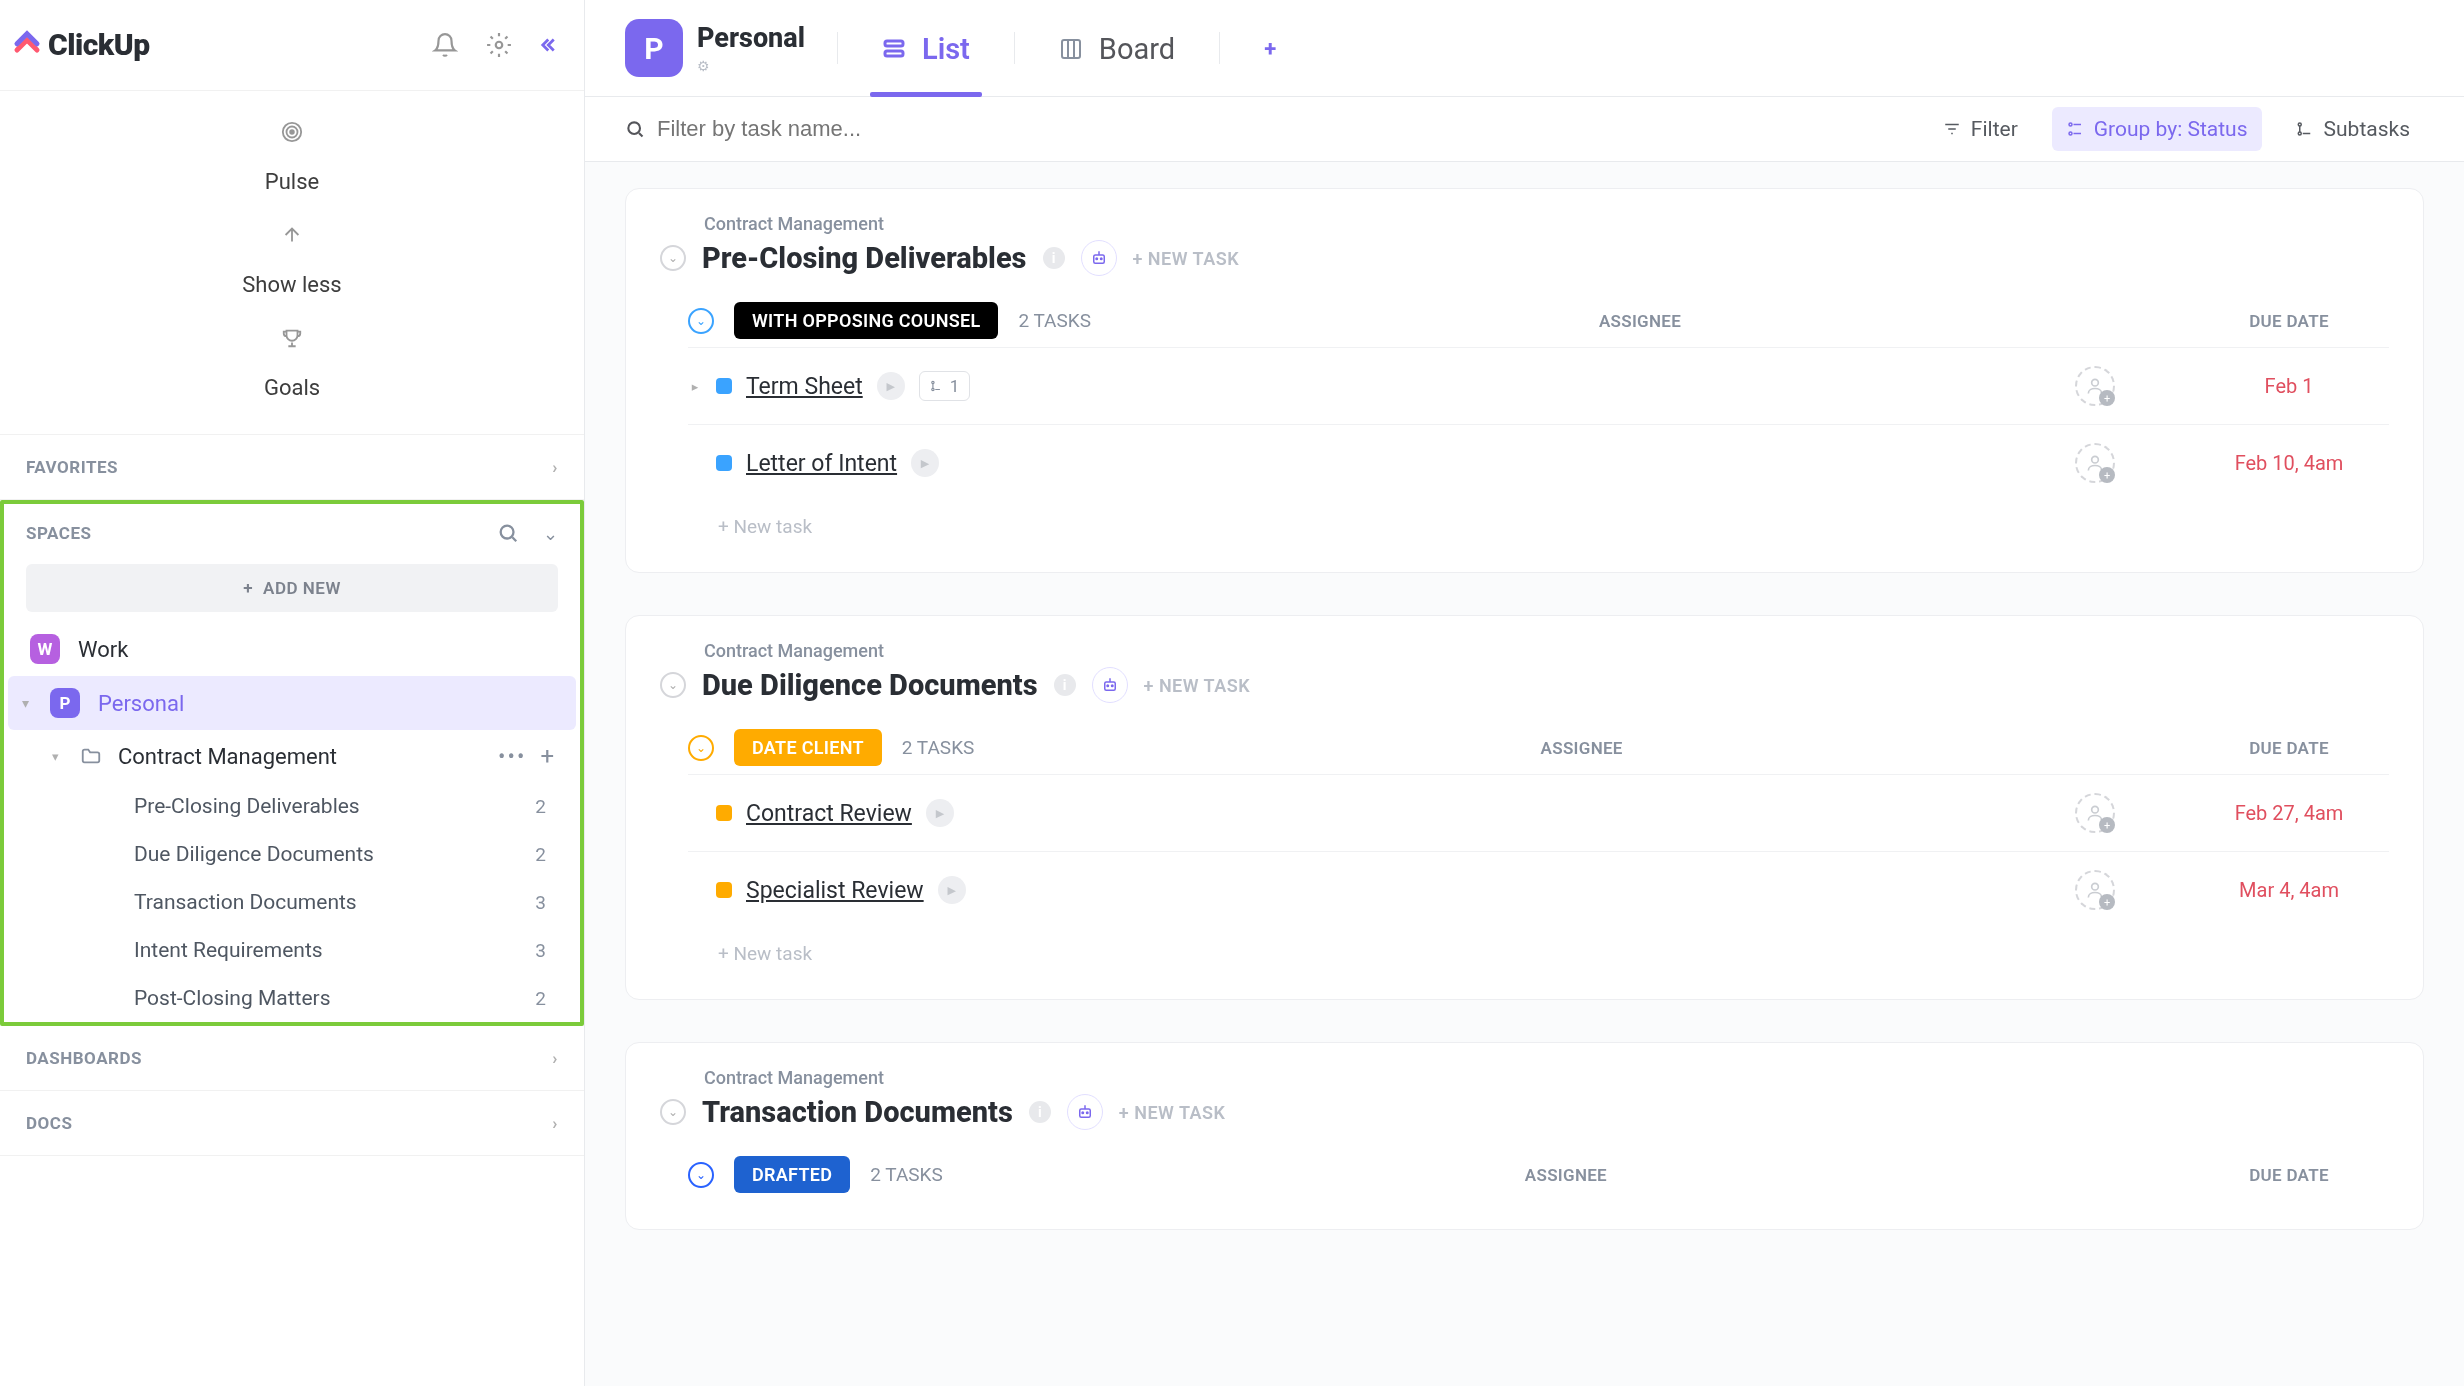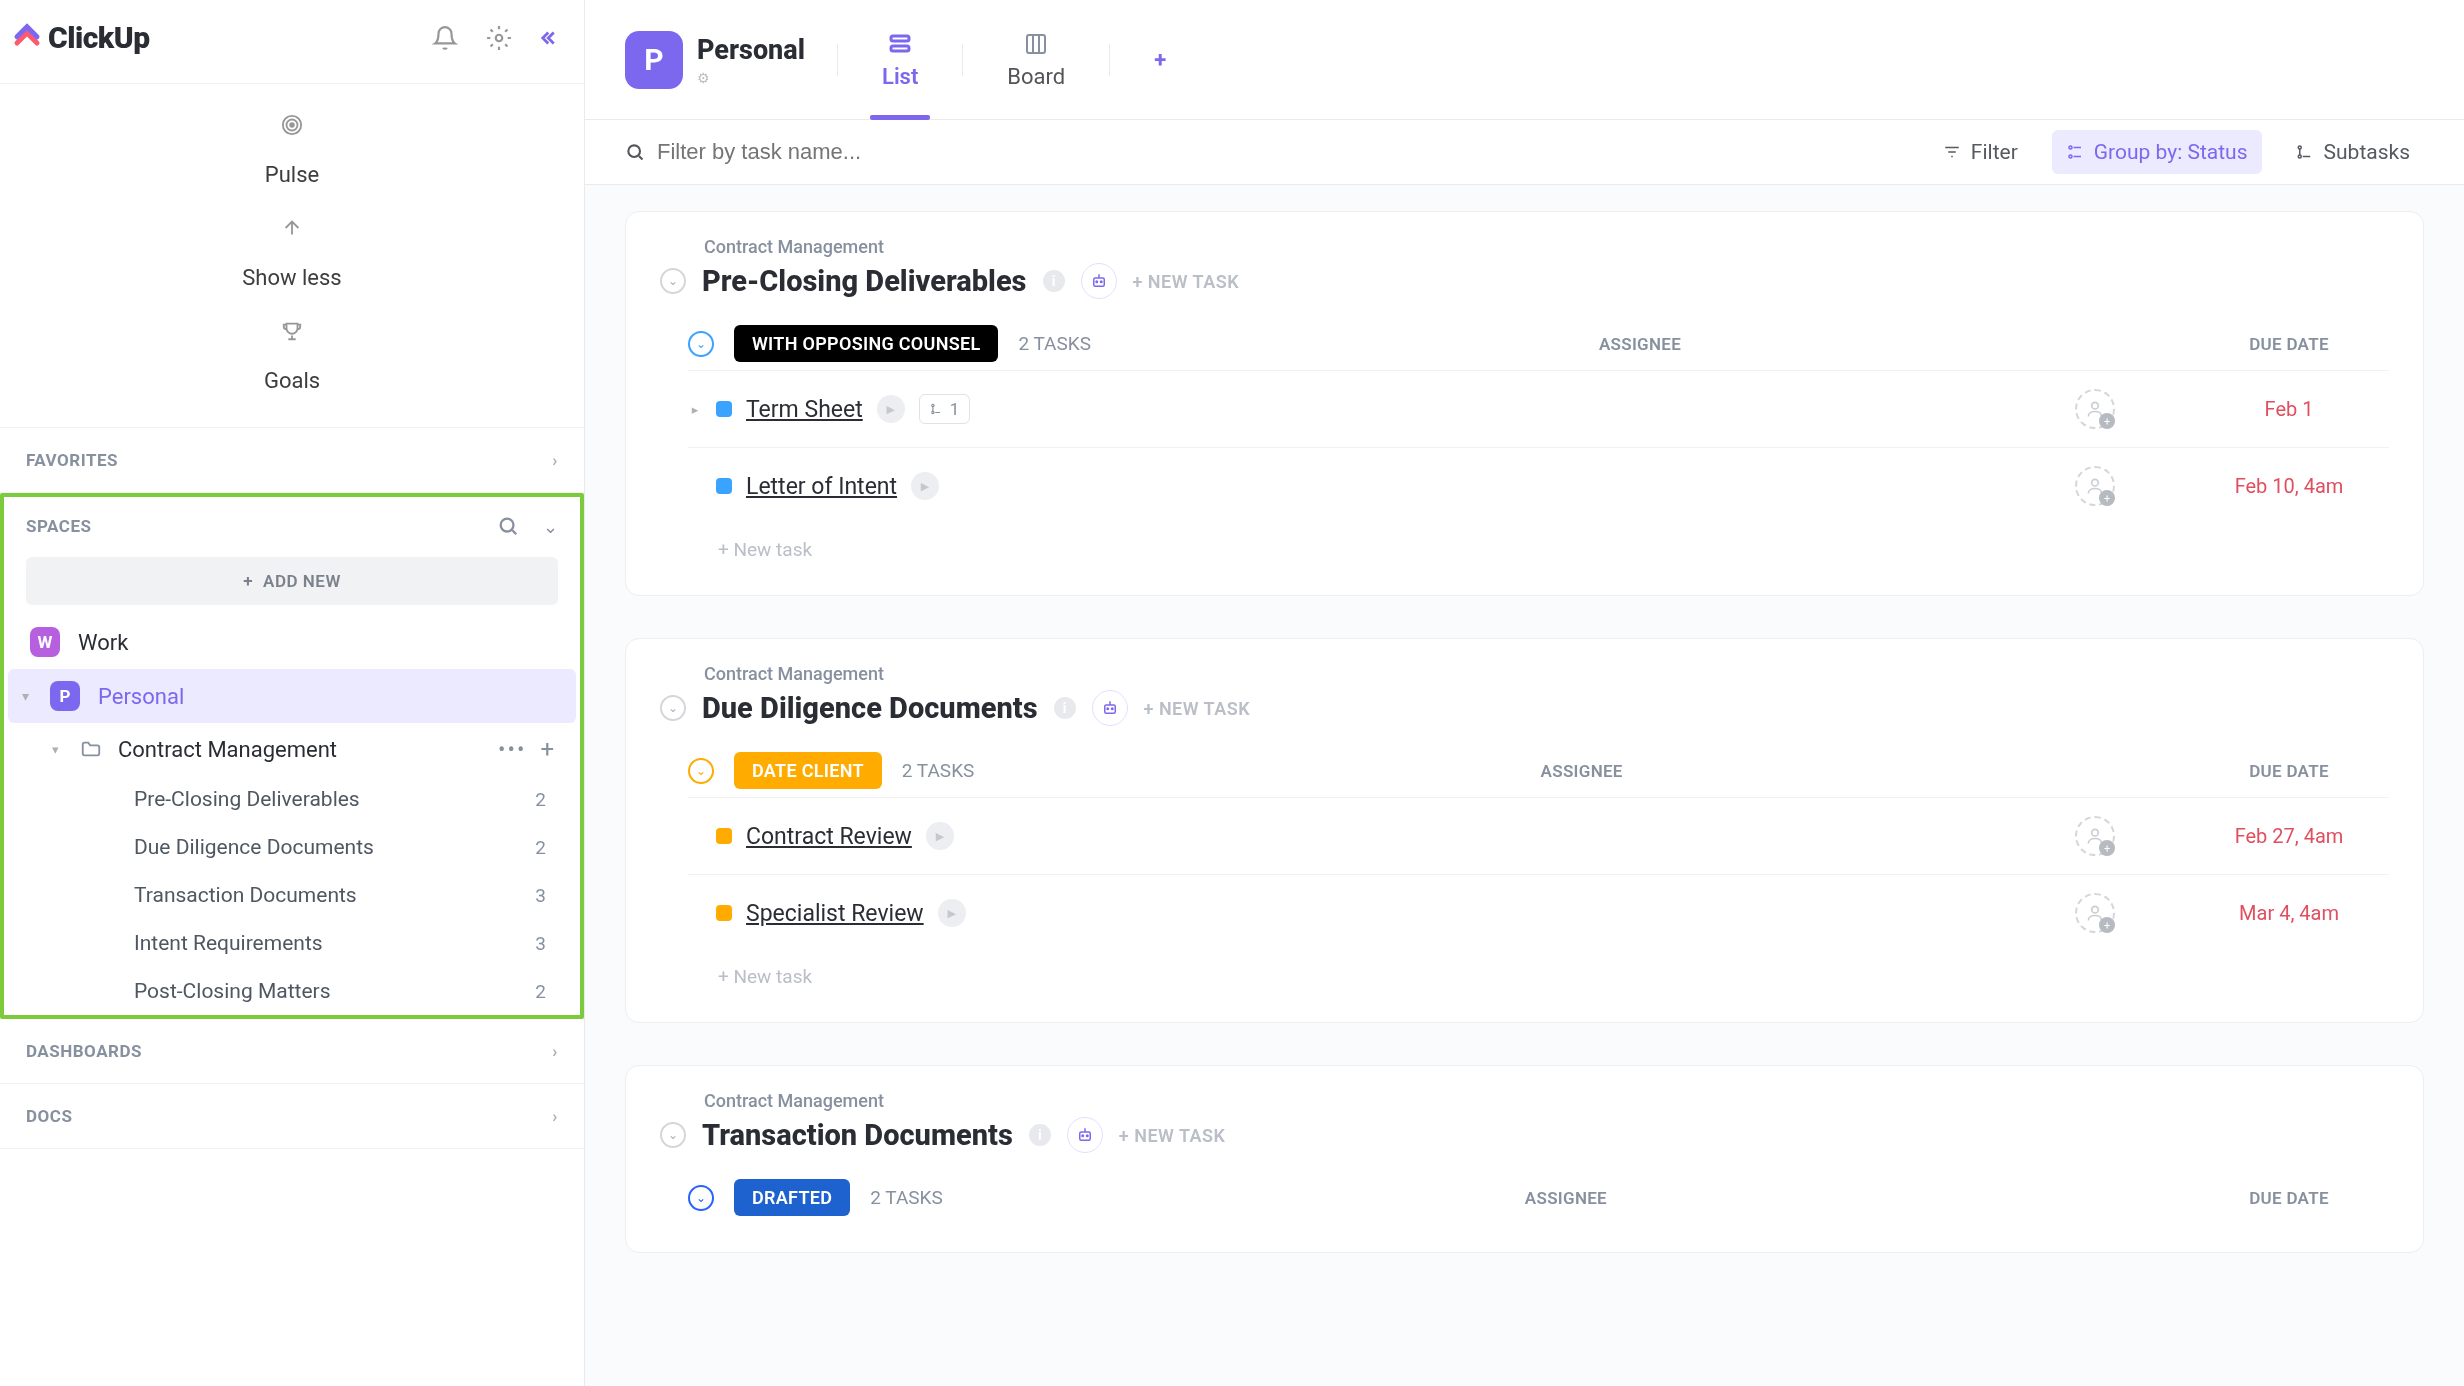--- a/index.html
+++ b/index.html
@@ -1,21 +1,21 @@
 <!DOCTYPE html>
 <html><head>
 <meta charset="utf-8">
 <style>
 * { box-sizing: border-box; margin: 0; padding: 0; }
 body { font-family: -apple-system, BlinkMacSystemFont, "Segoe UI", Roboto, sans-serif; font-size: 14px; color: #2a2e34; background: #fff; overflow: hidden; }
 .app { display: flex; height: 100vh; width: 2464px; transform-origin: top left; }
 
 
 .sidebar { width: 585px; border-right: 1px solid #e8eaed; display: flex; flex-direction: column; background: #fff; }
-.sb-top { display: flex; align-items: center; justify-content: space-between; padding: 20px 22px 28px 12px; border-bottom: 1px solid #f1f1f1; }
+.sb-top { display: flex; align-items: center; justify-content: space-between; padding: 20px 22px 28px 12px; border-bottom: 1px solid #f1f1f1; margin-top: 7px; }
 .logo { display: flex; align-items: center; gap: 6px; font-weight: 900; font-size: 30px; letter-spacing: -0.5px; }
 .logo-mark { width: 30px; height: 30px; }
 .sb-top-icons { display: flex; gap: 28px; align-items: center; color: #979797; }
 .sb-nav { padding: 14px 0 20px; border-bottom: 1px solid #f1f1f1;}
 .sb-nav-item { display: flex; align-items: center; gap: 24px; padding: 14px 30px; font-size: 22px; color: #3d3d3d; cursor: pointer; flex-direction: column; }
 .nav-icon { width: 26px; height: 26px; color: #979797; display: flex; align-items: center; justify-content: center;}
 
 .sb-section { border-bottom: 1px solid #f1f1f1;}
 .sb-section-hd { display: flex; align-items: center; justify-content: space-between; padding: 22px 26px; color: #87909e; font-size: 17px; font-weight: 700; letter-spacing: 0.5px; cursor: pointer; }
 .sb-section-hd .chev { color: #b0b0b0; }
@@ -44,21 +44,21 @@
 .list-row .count { color: #87909e; font-size: 19px;}
 
 
 .main { flex: 1; display: flex; flex-direction: column; background: #fff; }
 .topbar { display: flex; align-items: center; padding: 12px 40px; border-bottom: 1px solid #e8eaed; gap: 22px;}
 .tb-space { display: flex; align-items: center; gap: 14px;}
 .tb-badge { width: 58px; height: 58px; border-radius: 14px; background: #7b68ee; color: #fff; font-size: 30px; font-weight: 700; display:flex; align-items:center; justify-content:center;}
 .tb-title { font-size: 27px; font-weight: 800; color: #2a2e34;}
 .tb-gear { color: #b9bec7; font-size: 14px; margin-top: 4px;}
 .vsep { width: 1px; height: 32px; background: #e8eaed; margin: 0 10px;}
-.view-tab { display: flex; align-items: center; gap: 8px; font-size: 22px; color: #54555a; padding: 20px 12px 18px; cursor: pointer; position: relative; flex-direction: column;}
+.view-tab { display: flex; align-items: center; gap: 16px; font-size: 29px; color: #54555a; padding: 20px 12px 18px; cursor: pointer; position: relative;}
 .view-tab.active { color: #7b68ee; font-weight: 600;}
 .view-tab.active::after { content:''; position: absolute; bottom: -13px; left: 0; right: 0; height: 5px; background: #7b68ee; border-radius: 2px;}
 .add-view { color: #7b68ee; font-size: 22px; font-weight: 700; padding: 0 12px; cursor: pointer;}
 
 .filterbar { display: flex; align-items: center; padding: 10px 40px; border-bottom: 1px solid #e8eaed; gap: 20px; color: #87909e;}
 .search { display: flex; align-items: center; gap: 12px; flex: 1;}
 .search input { border: none; outline: none; font-size: 22px; color: #87909e; width: 400px;}
 .fb-btn { display:flex; align-items:center; gap:10px; padding: 10px 14px; font-size: 21px; color: #565a60; cursor: pointer; border-radius: 6px;}
 .fb-btn.group { background: #eceaff; color: #7b68ee;}
 

